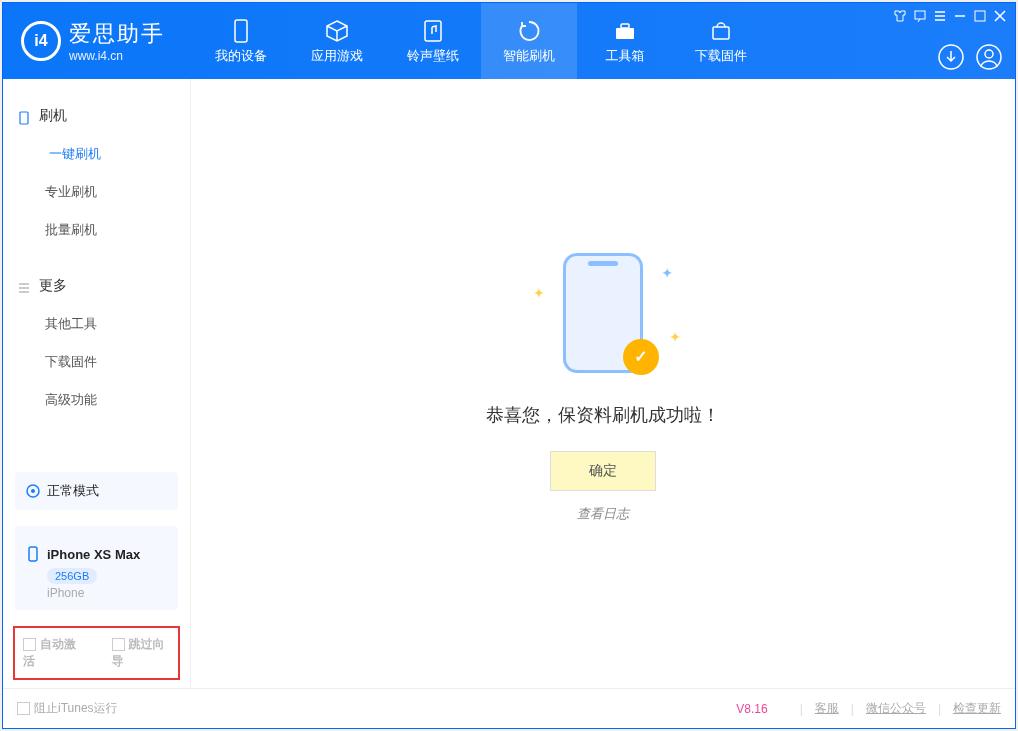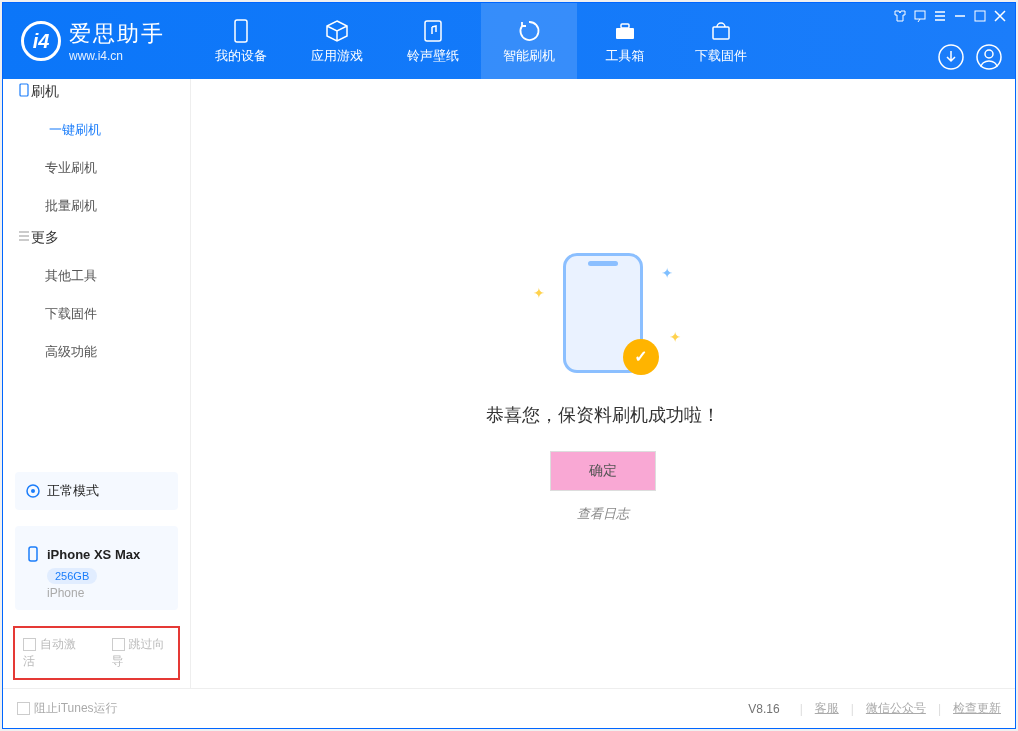--- a/index.html
+++ b/index.html
@@ -2,64 +2,64 @@
 <html><head>
 <meta charset="utf-8">
 <style>
 * { margin: 0; padding: 0; box-sizing: border-box; font-family: "Microsoft YaHei", sans-serif; }
 body { background: #f0f0f0; width: 1018px; height: 731px; }
 .window { width: 1014px; height: 727px; margin: 2px; border: 1px solid #0066ff; background: #fff; display: flex; flex-direction: column; }
 
 
 .header { height: 76px; background: linear-gradient(to right, #0b76f9, #1b7dfa); display: flex; align-items: center; color: #fff; position: relative; }
 .logo-section { display: flex; align-items: center; padding: 0 18px; }
-.logo-circle { width: 40px; height: 40px; border: 3px solid #fff; border-radius: 50%; display: flex; align-items: center; justify-content: center; font-size: 20px; font-weight: bold; font-style: italic; }
+.logo-circle { width: 40px; height: 40px; border: 3px solid #fff; border-radius: 50%; display: flex; align-items: center; justify-content: center; font-size: 16px; font-weight: bold; }
 .logo-text { margin-left: 8px; }
 .logo-title { font-size: 22px; letter-spacing: 2px; }
 .logo-url { font-size: 12px; opacity: 0.9; }
 .nav-tabs { display: flex; margin-left: 10px; height: 100%; }
 .nav-tab { width: 96px; display: flex; flex-direction: column; align-items: center; justify-content: center; cursor: pointer; font-size: 13px; color: #fff; }
 .nav-tab.active { background: rgba(255,255,255,0.15); }
 .nav-icon { width: 26px; height: 26px; margin-bottom: 3px; display: flex; align-items: center; justify-content: center; }
 .header-right { position: absolute; right: 8px; top: 6px; display: flex; gap: 6px; align-items: center; }
 .header-right svg { cursor: pointer; }
 .header-bottom-right { position: absolute; right: 12px; bottom: 8px; display: flex; gap: 10px; }
 
 
 .body { flex: 1; display: flex; overflow: hidden; }
 .sidebar { width: 188px; border-right: 1px solid #eee; display: flex; flex-direction: column; }
-.side-group-title { display: flex; align-items: flex-start; padding: 4px 14px 10px 14px; font-size: 14px; color: #333; gap: 0; }
+.side-group-title { display: flex; align-items: flex-end; padding: 28px 14px 10px 14px; font-size: 14px; color: #333; gap: 8px; }
 .side-item { padding: 10px 14px 10px 42px; font-size: 13px; color: #555; cursor: pointer; }
 .side-item.active { color: #1b7dfa; padding-left: 46px; }
 .device-panel { background: #f5f9ff; margin: 8px 12px; padding: 10px; border-radius: 4px; font-size: 13px; }
 .mode-row { display: flex; align-items: center; gap: 6px; color: #222; }
 .device-row { display: flex; align-items: center; gap: 6px; margin-top: 10px; color: #222; font-weight: bold; }
 .storage-pill { background: #e1edff; color: #1b7dfa; font-size: 11px; padding: 2px 8px; border-radius: 10px; display: inline-block; margin: 6px 0 2px 22px; }
 .device-type { color: #aaa; font-size: 12px; margin-left: 22px; }
-.checkbox-row { margin: 8px 10px; padding: 8px; font-size: 12px; color: #bbb; border: 2px solid #e53935; display: flex; gap: 30px; align-items: center; }
+.checkbox-row { margin: 8px 10px; padding: 8px; font-size: 12px; color: #bbb; border: 2px solid #e53935; display: flex; gap: 30px; align-items: center; font-weight: bold; }
 .cb { width: 13px; height: 13px; border: 1px solid #ccc; display: inline-block; margin-right: 4px; vertical-align: middle; }
 
 .main { flex: 1; display: flex; flex-direction: column; align-items: center; justify-content: center; position: relative; }
 .illust { position: relative; width: 180px; height: 140px; margin-bottom: 18px; }
 .phone-shape { width: 80px; height: 120px; border: 3px solid #8bbfff; border-radius: 14px; position: absolute; left: 50px; top: 8px; background: #eaf2ff; }
 .phone-shape::before { content: ""; position: absolute; top: 5px; left: 22px; width: 30px; height: 5px; border-radius: 3px; background: #8bbfff; }
 .check-badge { width: 36px; height: 36px; background: #ffb400; border-radius: 50%; position: absolute; right: 34px; bottom: 10px; display: flex; align-items: center; justify-content: center; color: #fff; font-weight: bold; }
 .sparkle { position: absolute; color: #ffd24d; font-size: 14px; }
 .s1 { left: 20px; top: 40px; }
 .s2 { right: 20px; top: 20px; color: #7fbfff; }
 .s3 { right: 12px; bottom: 40px; }
 .success-text { font-size: 18px; color: #333; margin-bottom: 24px; }
-.ok-btn { border: 1px solid #ddd; background: #f9a8d4; padding: 10px 38px; font-size: 14px; color: #555; cursor: pointer; margin-bottom: 14px; text-align: center; }
+.ok-btn { border: 1px solid #ddd; background: #fef9c3; padding: 10px 38px; font-size: 14px; color: #555; cursor: pointer; margin-bottom: 14px; text-align: center; }
 .log-link { font-size: 13px; color: #888; cursor: pointer; font-style: italic; }
 
 .statusbar { height: 40px; border-top: 1px solid #eee; display: flex; align-items: center; padding: 0 14px; font-size: 12px; color: #aaa; }
 .statusbar .right { margin-left: auto; display: flex; gap: 12px; align-items: center; }
 .statusbar .sep { color: #ddd; }
 .status-link { cursor: pointer; text-decoration: underline; }
-.version { color: #737373; margin-right: 8px; }
+.version { color: #ec4899; margin-right: 20px; }
 </style>
 </head>
 <body>
 
 <div class="window">
 
   <div class="header">
     <div class="logo-section">
       <div class="logo-circle">i4</div>
       <div class="logo-text">

